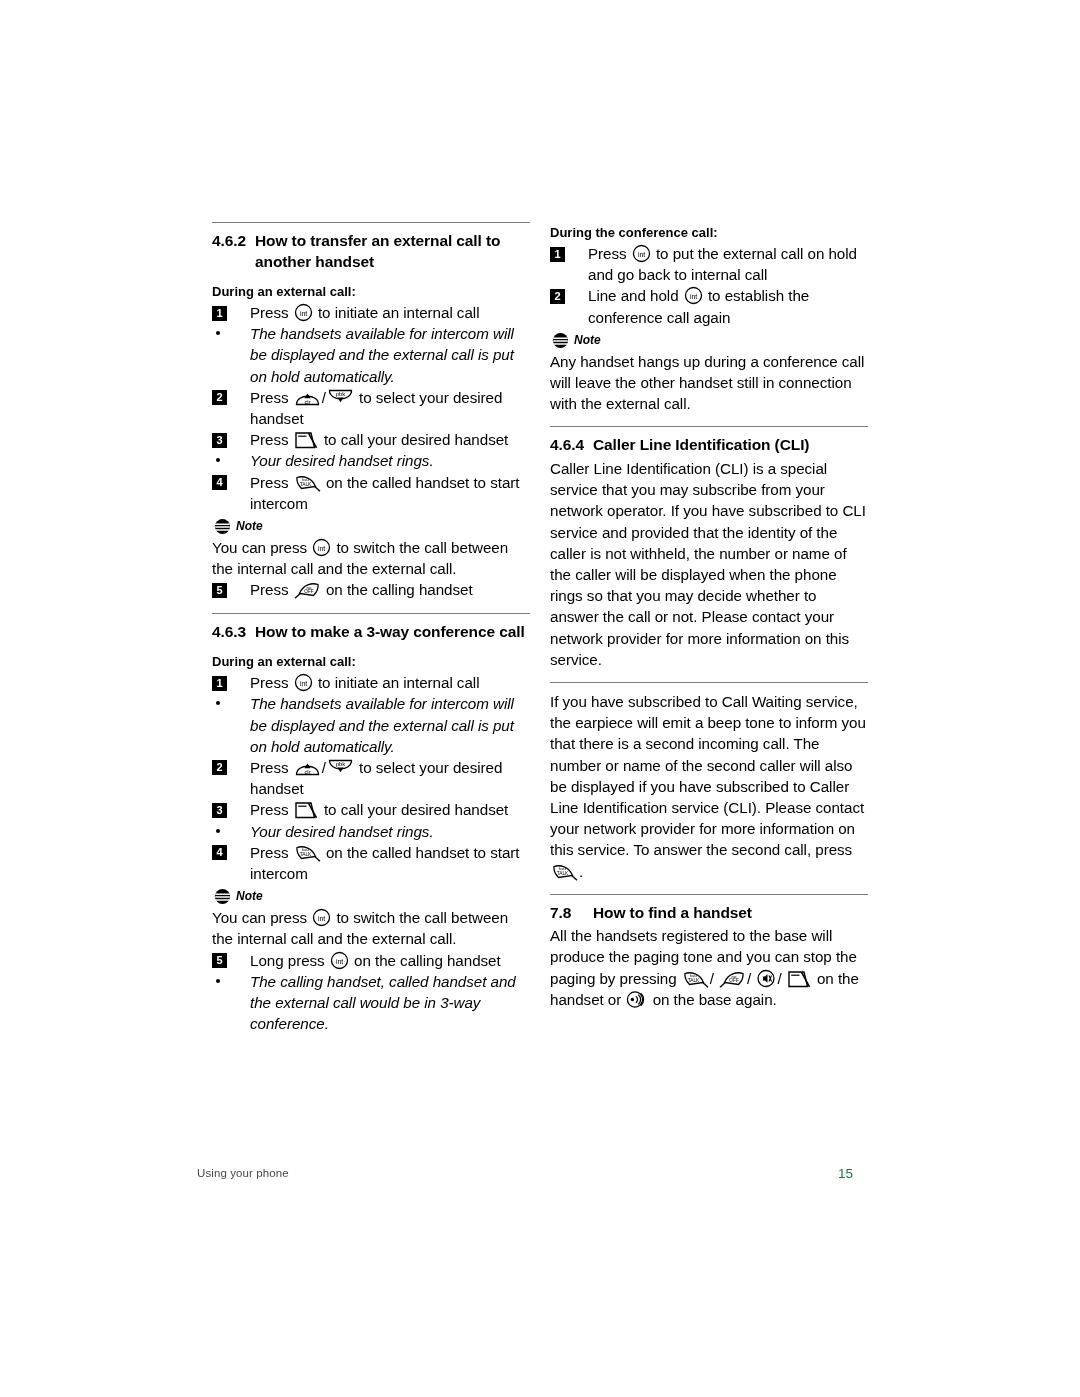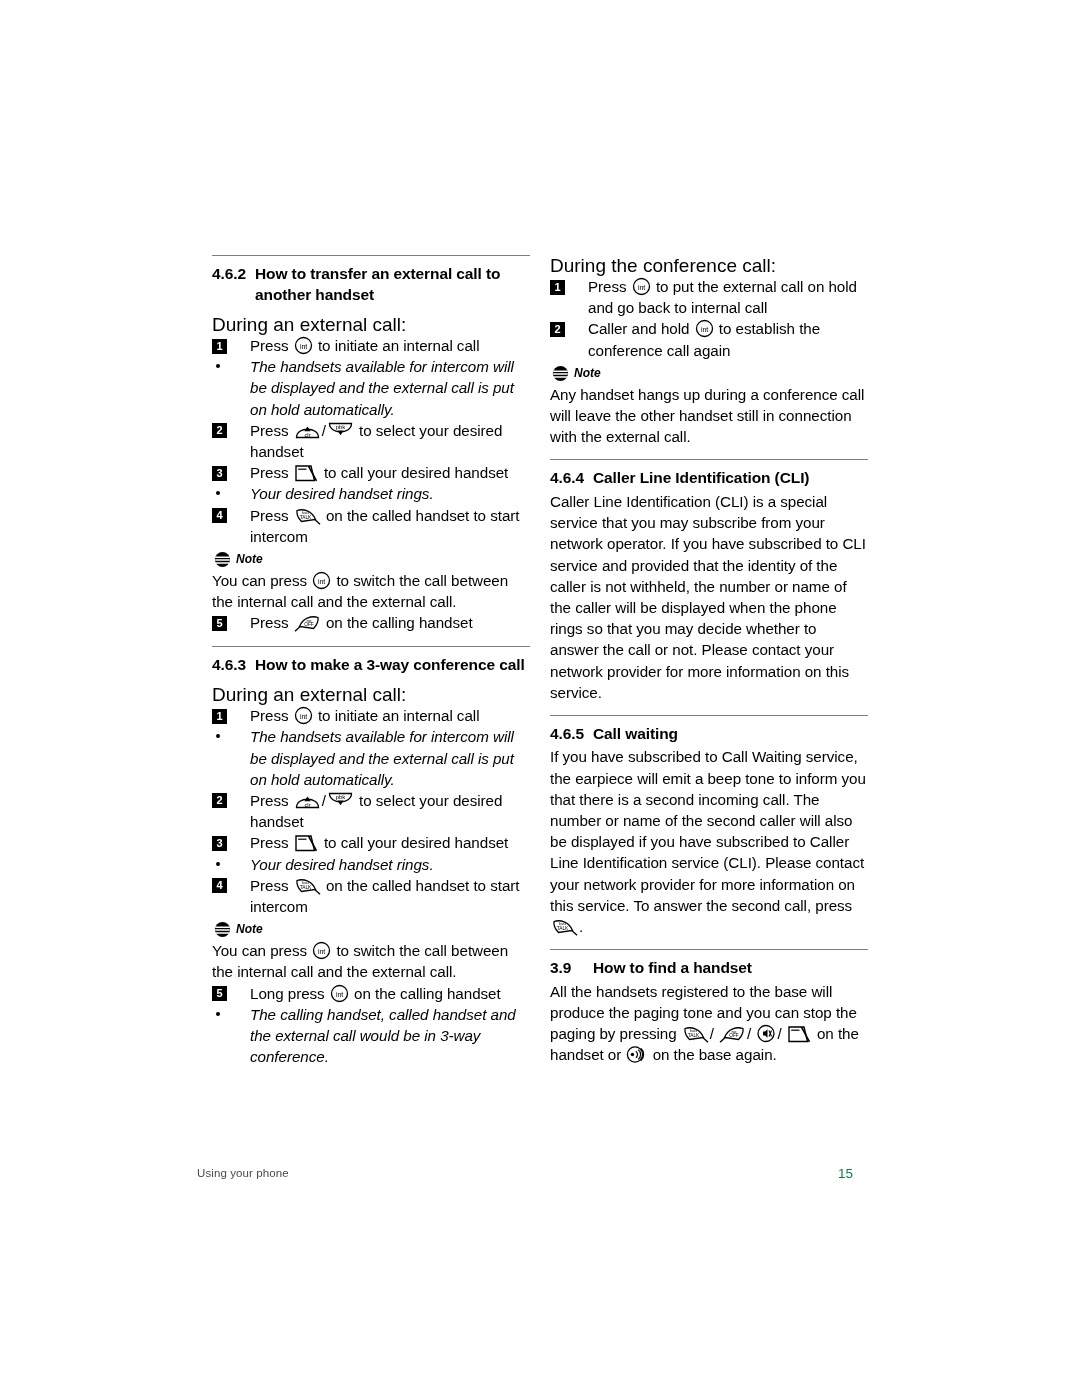--- a/index.html
+++ b/index.html
@@ -21,21 +21,20 @@
     width: 1080px;
     height: 1397px;
     overflow: hidden;
   }
   .content {
     position: absolute;
     left: 212px;
     top: 222px;
     width: 656px;
     height: 900px;
-    margin-top: 33px;
   }
   .col {
     position: absolute;
     top: 0;
     width: 318px;
   }
   .col-left { left: 0; }
   .col-right { left: 338px; }
 
   .rule {
@@ -56,22 +55,22 @@
   h2.sec .num {
     display: inline-block;
     width: 43px;
   }
   h2.sec .txt {
     display: inline-block;
     width: 270px;
     vertical-align: top;
   }
   h3.sub {
-    font-size: 19px;
-    font-weight: normal;
+    font-size: 13px;
+    font-weight: bold;
     line-height: 21px;
     margin: 9px 0 0 0;
   }
 
   p.body {
     font-size: 15.2px;
     line-height: 21.2px;
     margin: 0;
     letter-spacing: -0.05px;
   }
@@ -395,21 +394,21 @@
       <text x="9.5" y="12.6" font-family="Liberation Sans, sans-serif" font-size="7" text-anchor="middle" fill="#000">int</text>
     </svg>
   </span>
           <span>to put the external call on hold and go back to internal call</span>
         </li>
         <li class="bullet">
           <span class="marker-dot"></span>
         </li>
         <li class="step">
           <span class="marker-num">2</span>
-          <span>Caller and hold</span>
+          <span>Line and hold</span>
           <span class="ic">
     <svg width="19" height="19" viewBox="0 0 19 19">
       <circle cx="9.5" cy="9.5" r="8" fill="none" stroke="#000" stroke-width="1.3"></circle>
       <text x="9.5" y="12.6" font-family="Liberation Sans, sans-serif" font-size="7" text-anchor="middle" fill="#000">int</text>
     </svg>
   </span>
           <span>to establish the conference call again</span>
         </li>
       </ol>
 
@@ -426,40 +425,37 @@
 
       <hr class="rule tight">
 
       <h2 class="sec">
         <span class="num">4.6.4</span><span class="txt">Caller Line Identification (CLI)</span>
       </h2>
       <p class="body">Caller Line Identification (CLI) is a special service that you may subscribe from your network operator.  If you have subscribed to CLI service and provided that the identity of the caller is not withheld, the number or name of the caller will be displayed when the phone rings so that you may decide whether to answer the call or not.  Please contact your network provider for more information on this service.</p>
 
       <hr class="rule tight">
 
-      <h2 class="sec">
-        <span class="num">4.6.5</span><span class="txt">Call waiting</span>
-      </h2>
       <p class="body">
         <span>If you have subscribed to Call Waiting service, the earpiece will emit a beep tone to inform you that there is a second incoming call.  The number or name of the second caller will also be displayed if you have subscribed to Caller Line Identification service (CLI).  Please contact your network provider for more information on this service.</span>
         <span>To answer the second call, press</span>
         <span class="ic">
     <svg width="27" height="18" viewBox="0 0 27 18">
       <path d="M3 3.5 C9 1.5 18 3.5 21.5 12.5 L7.5 14.5 C4.5 11.5 2.5 7 3 3.5 Z" fill="none" stroke="#000" stroke-width="1.3"></path>
       <text x="11.5" y="7.4" font-family="Liberation Sans, sans-serif" font-size="4.4" text-anchor="middle" fill="#000">fast</text>
       <text x="11.5" y="12.2" font-family="Liberation Sans, sans-serif" font-size="4.8" text-anchor="middle" fill="#000">TALK</text>
       <path d="M20.5 12.2 L26 17.2" stroke="#000" stroke-width="1.3"></path>
     </svg>
   </span><span>.</span>
       </p>
 
       <hr class="rule tight">
 
       <h2 class="sec">
-        <span class="num">3.9</span><span class="txt">How to find a handset</span>
+        <span class="num">7.8</span><span class="txt">How to find a handset</span>
       </h2>
       <p class="body">
         <span>All the handsets registered to the base will produce the paging tone and you can stop the paging by pressing</span>
         <span class="ic">
     <svg width="27" height="18" viewBox="0 0 27 18">
       <path d="M3 3.5 C9 1.5 18 3.5 21.5 12.5 L7.5 14.5 C4.5 11.5 2.5 7 3 3.5 Z" fill="none" stroke="#000" stroke-width="1.3"></path>
       <text x="11.5" y="7.4" font-family="Liberation Sans, sans-serif" font-size="4.4" text-anchor="middle" fill="#000">fast</text>
       <text x="11.5" y="12.2" font-family="Liberation Sans, sans-serif" font-size="4.8" text-anchor="middle" fill="#000">TALK</text>
       <path d="M20.5 12.2 L26 17.2" stroke="#000" stroke-width="1.3"></path>
     </svg>

